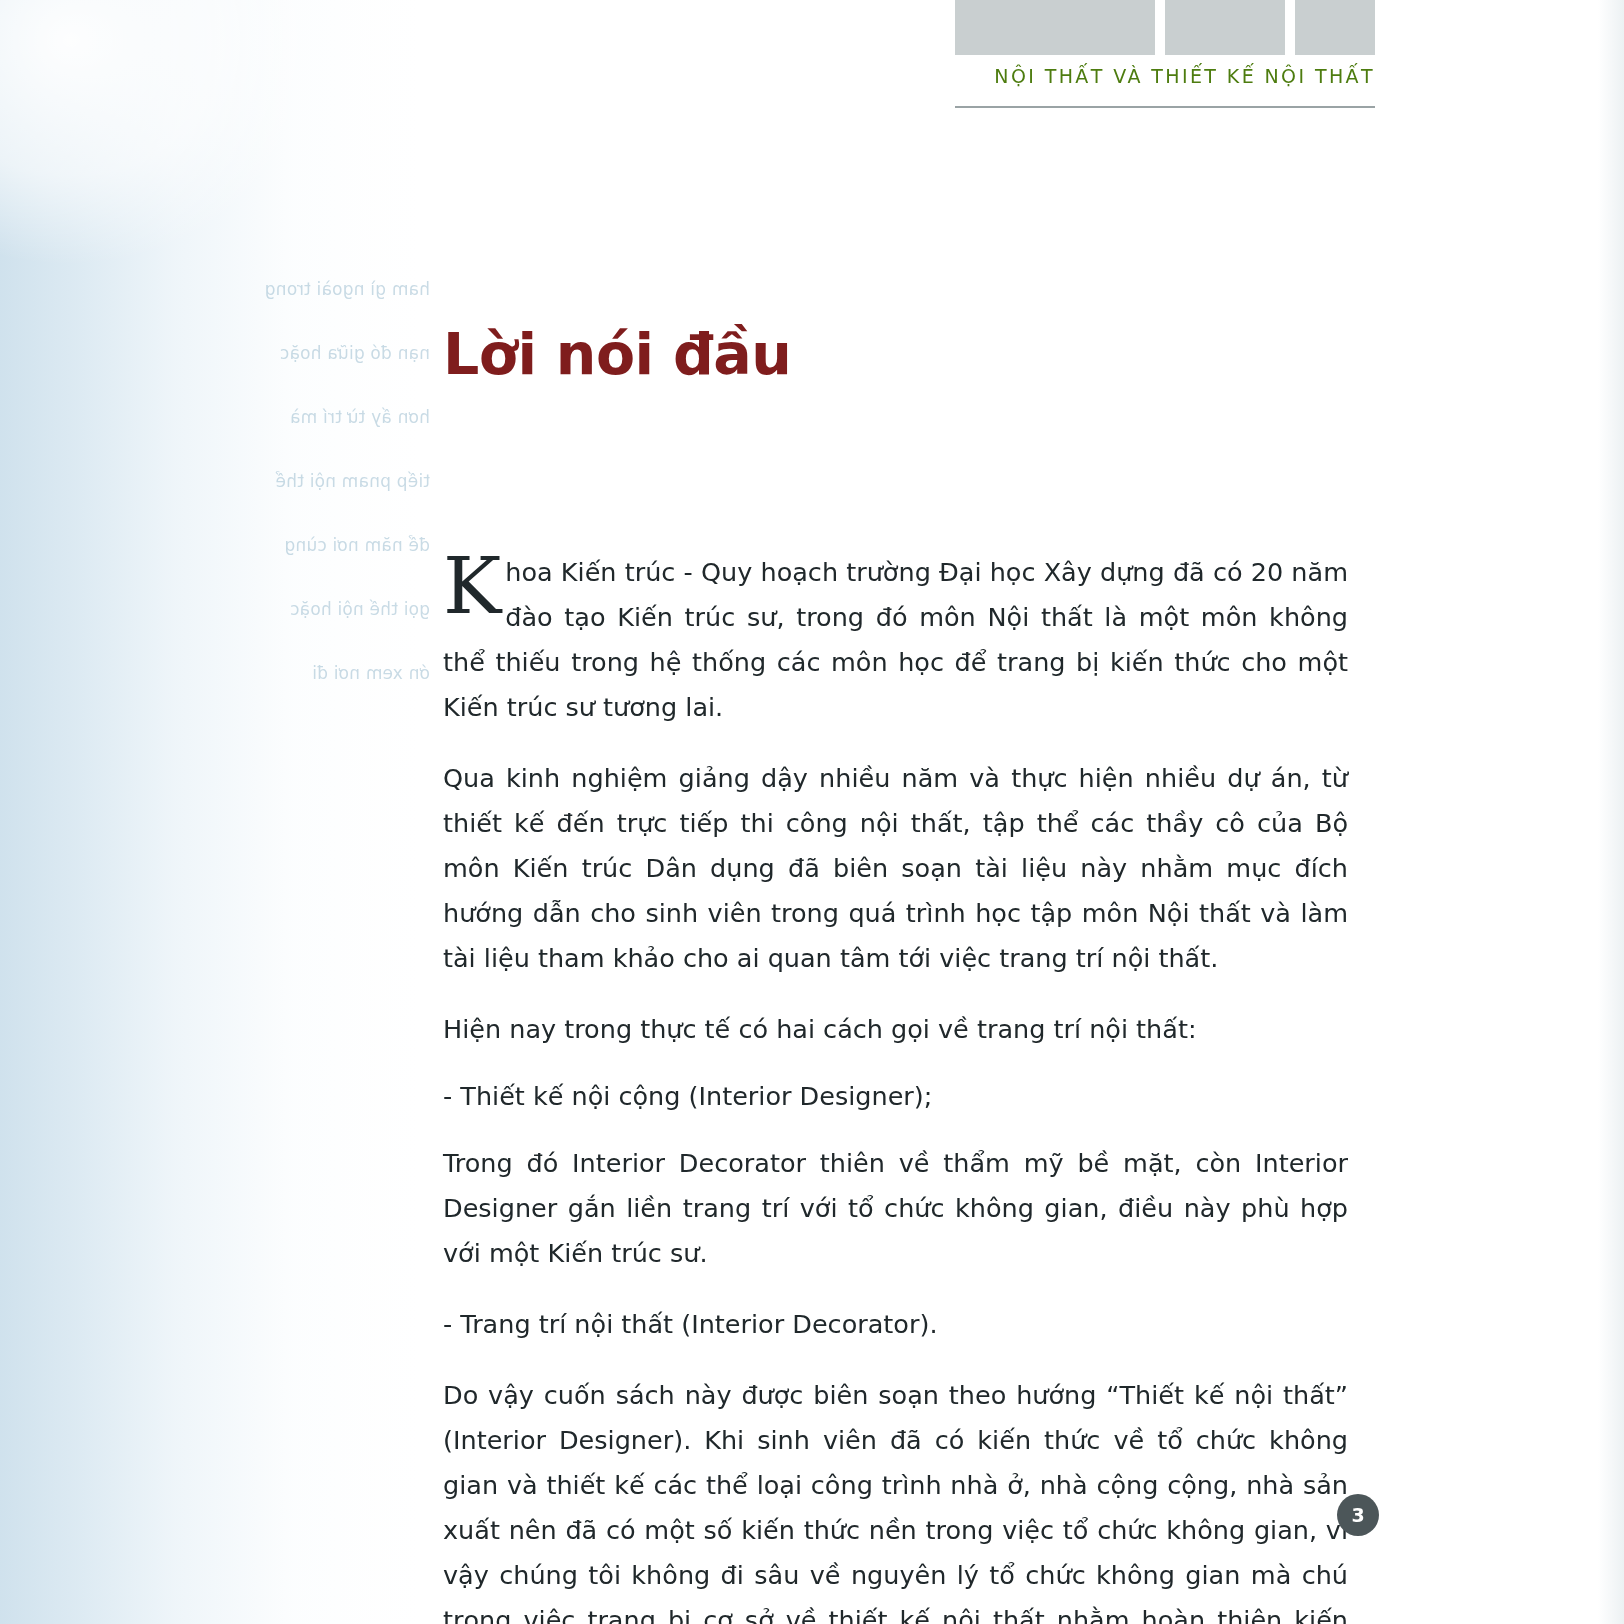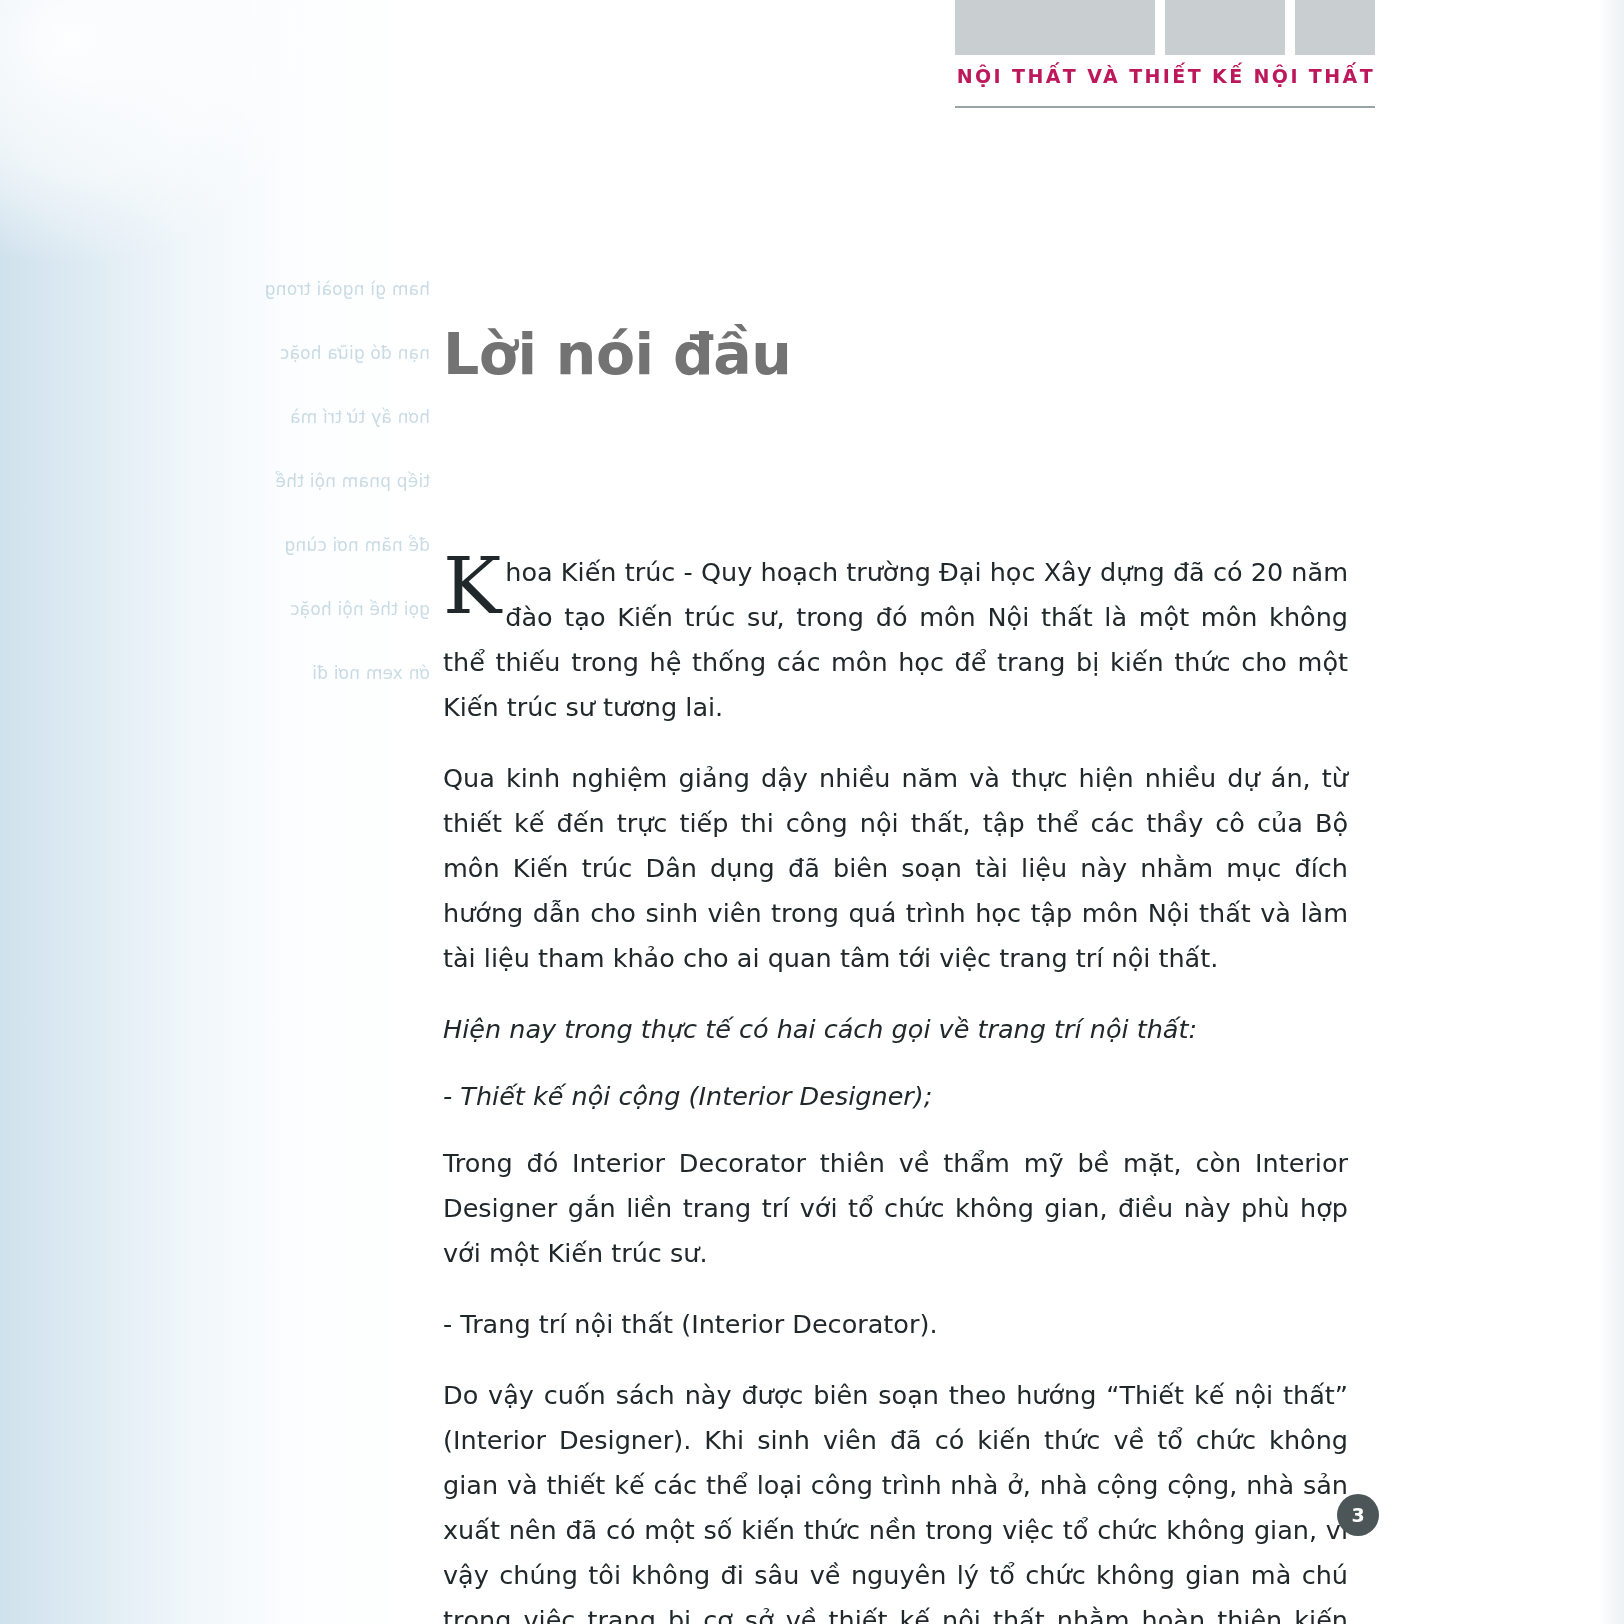--- a/index.html
+++ b/index.html
@@ -96,53 +96,52 @@
   }
 
   .header-title {
     position: absolute;
     top: 65px;
     left: 955px;
     width: 420px;
     text-align: right;
     font-size: 19px;
     letter-spacing: 2.4px;
-    color: #be185d;
-    font-weight: 700;
+    color: #4d7c0f;
+    font-weight: 400;
     white-space: nowrap;
   }
 
   
   .doc-title {
     position: absolute;
     left: 443px;
     top: 283px;
     font-size: 57px;
     font-weight: bold;
-    color: #737373;
+    color: #7f1d1d;
     letter-spacing: -0.5px;
   }
 
   
   .body-col {
     position: absolute;
     left: 443px;
     top: 550px;
     width: 905px;
     color: #20282b;
     font-size: 25.5px;
     line-height: 45px;
     text-align: justify;
   }
   .body-col p {
     margin: 0 0 26px 0;
   }
   .body-col p.tight {
     margin-bottom: 22px;
-    font-style: italic;
   }
 
   .dropcap-para {
     position: relative;
     min-height: 100px;
   }
   .dropcap {
     float: left;
     font-family: "DejaVu Serif", serif;
     font-size: 78px;

